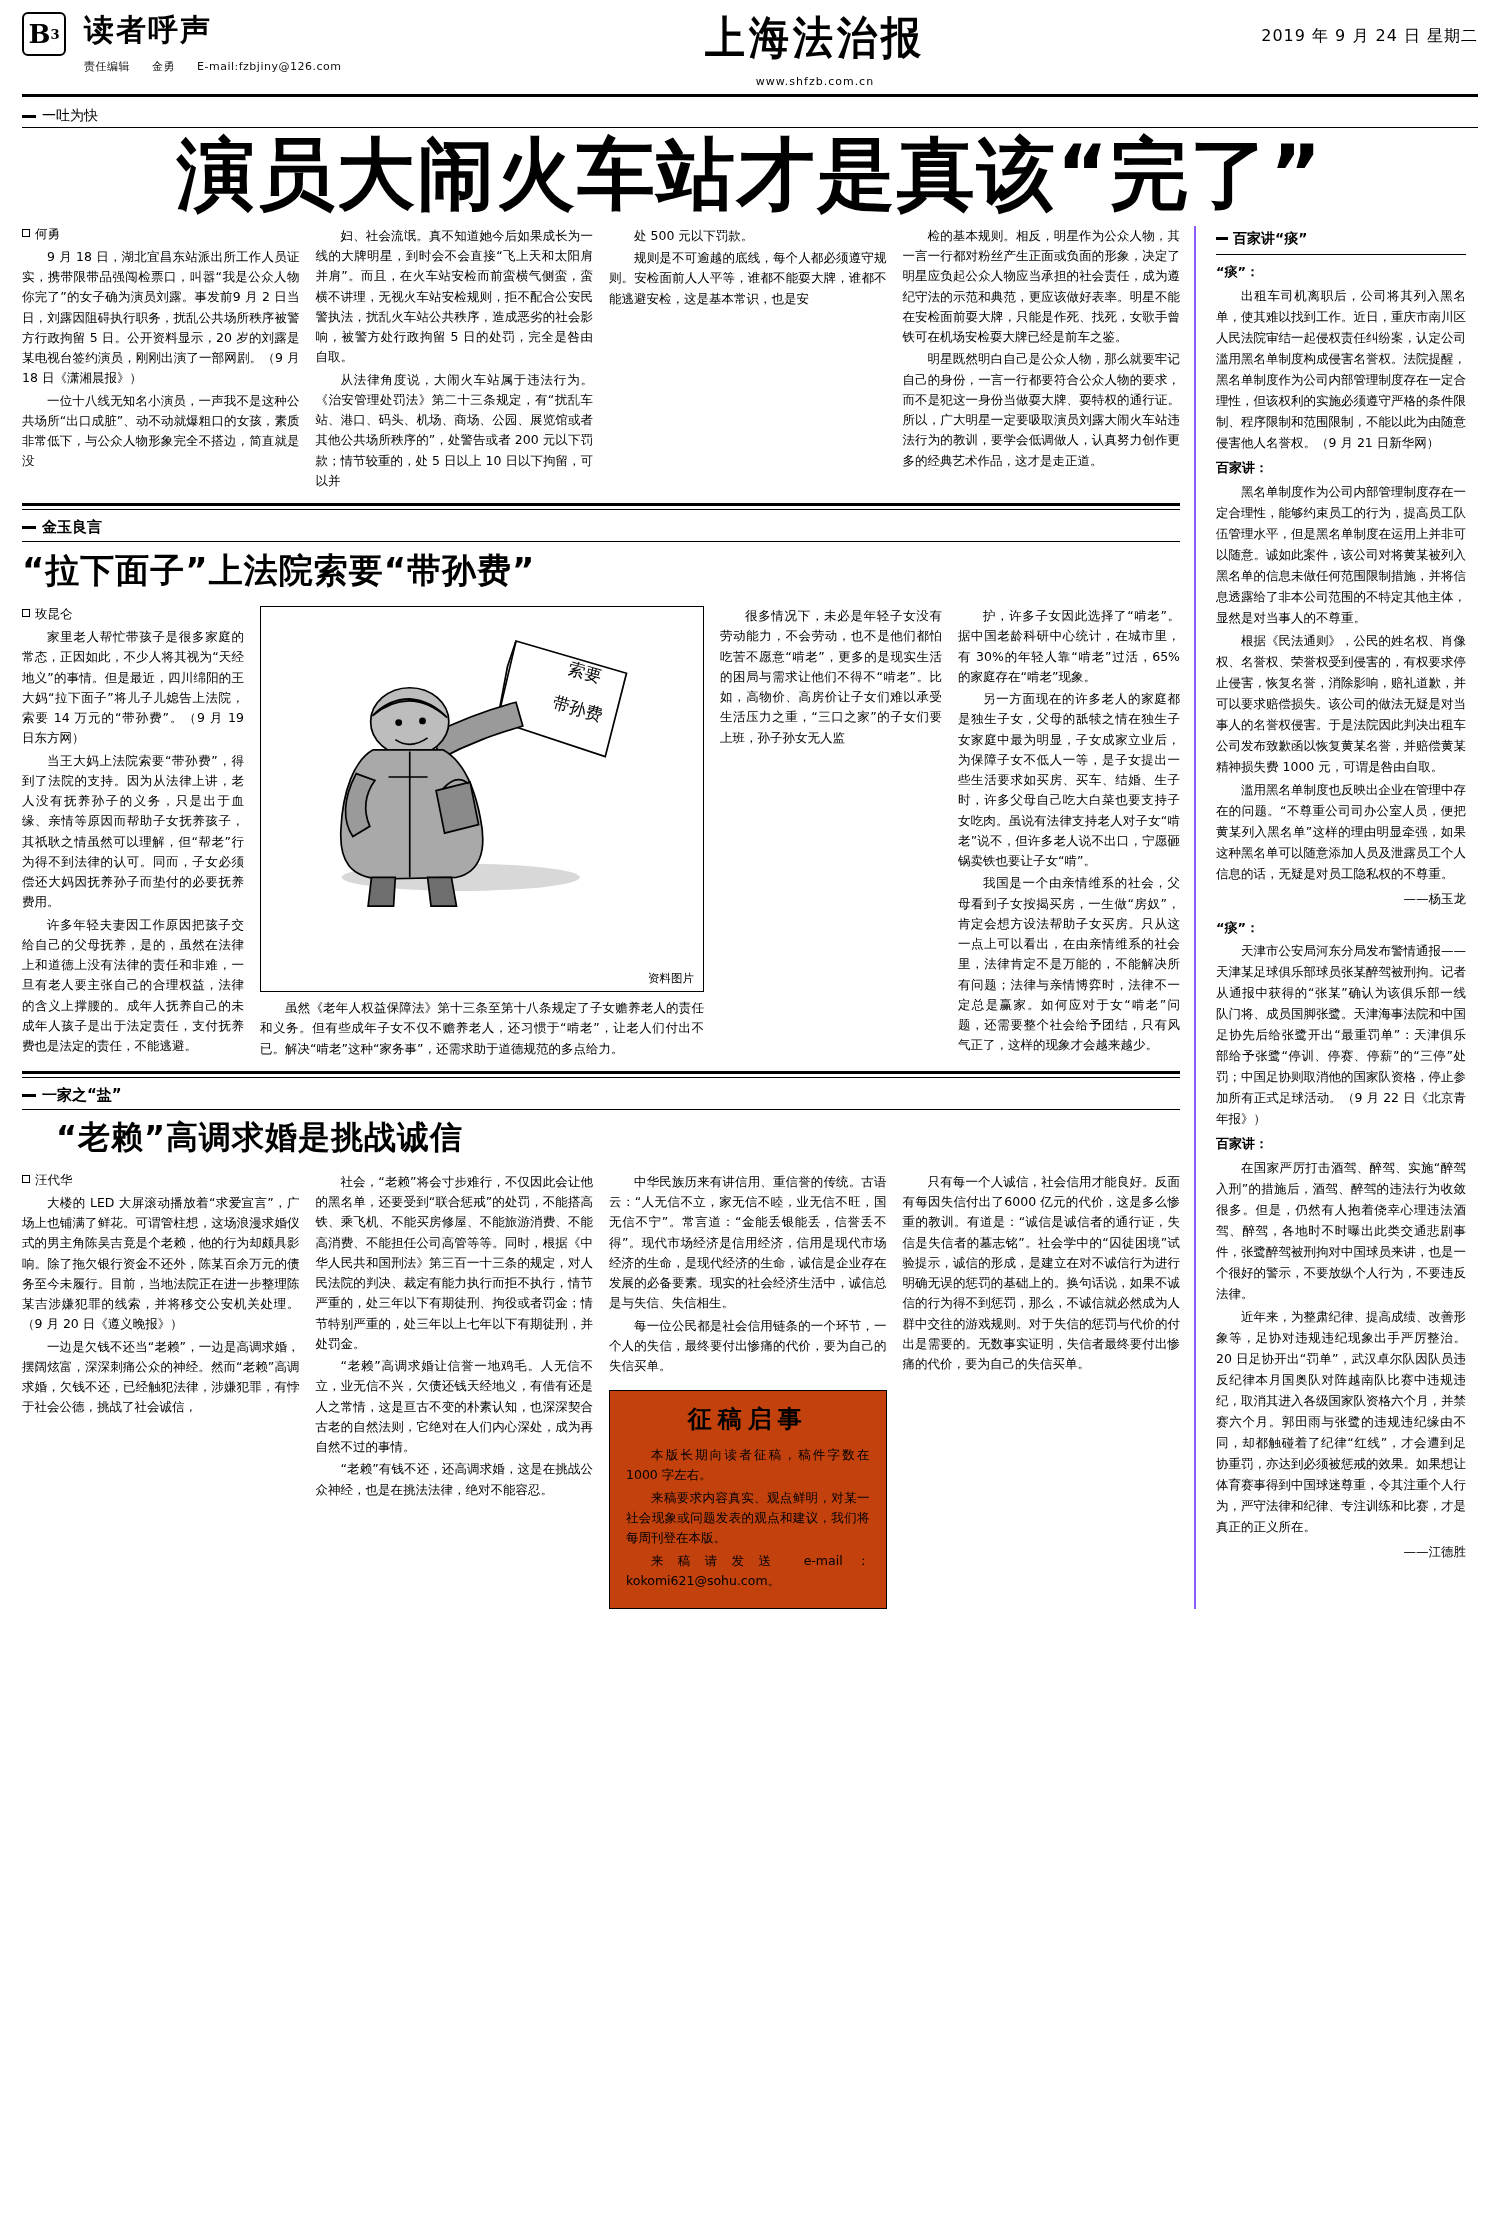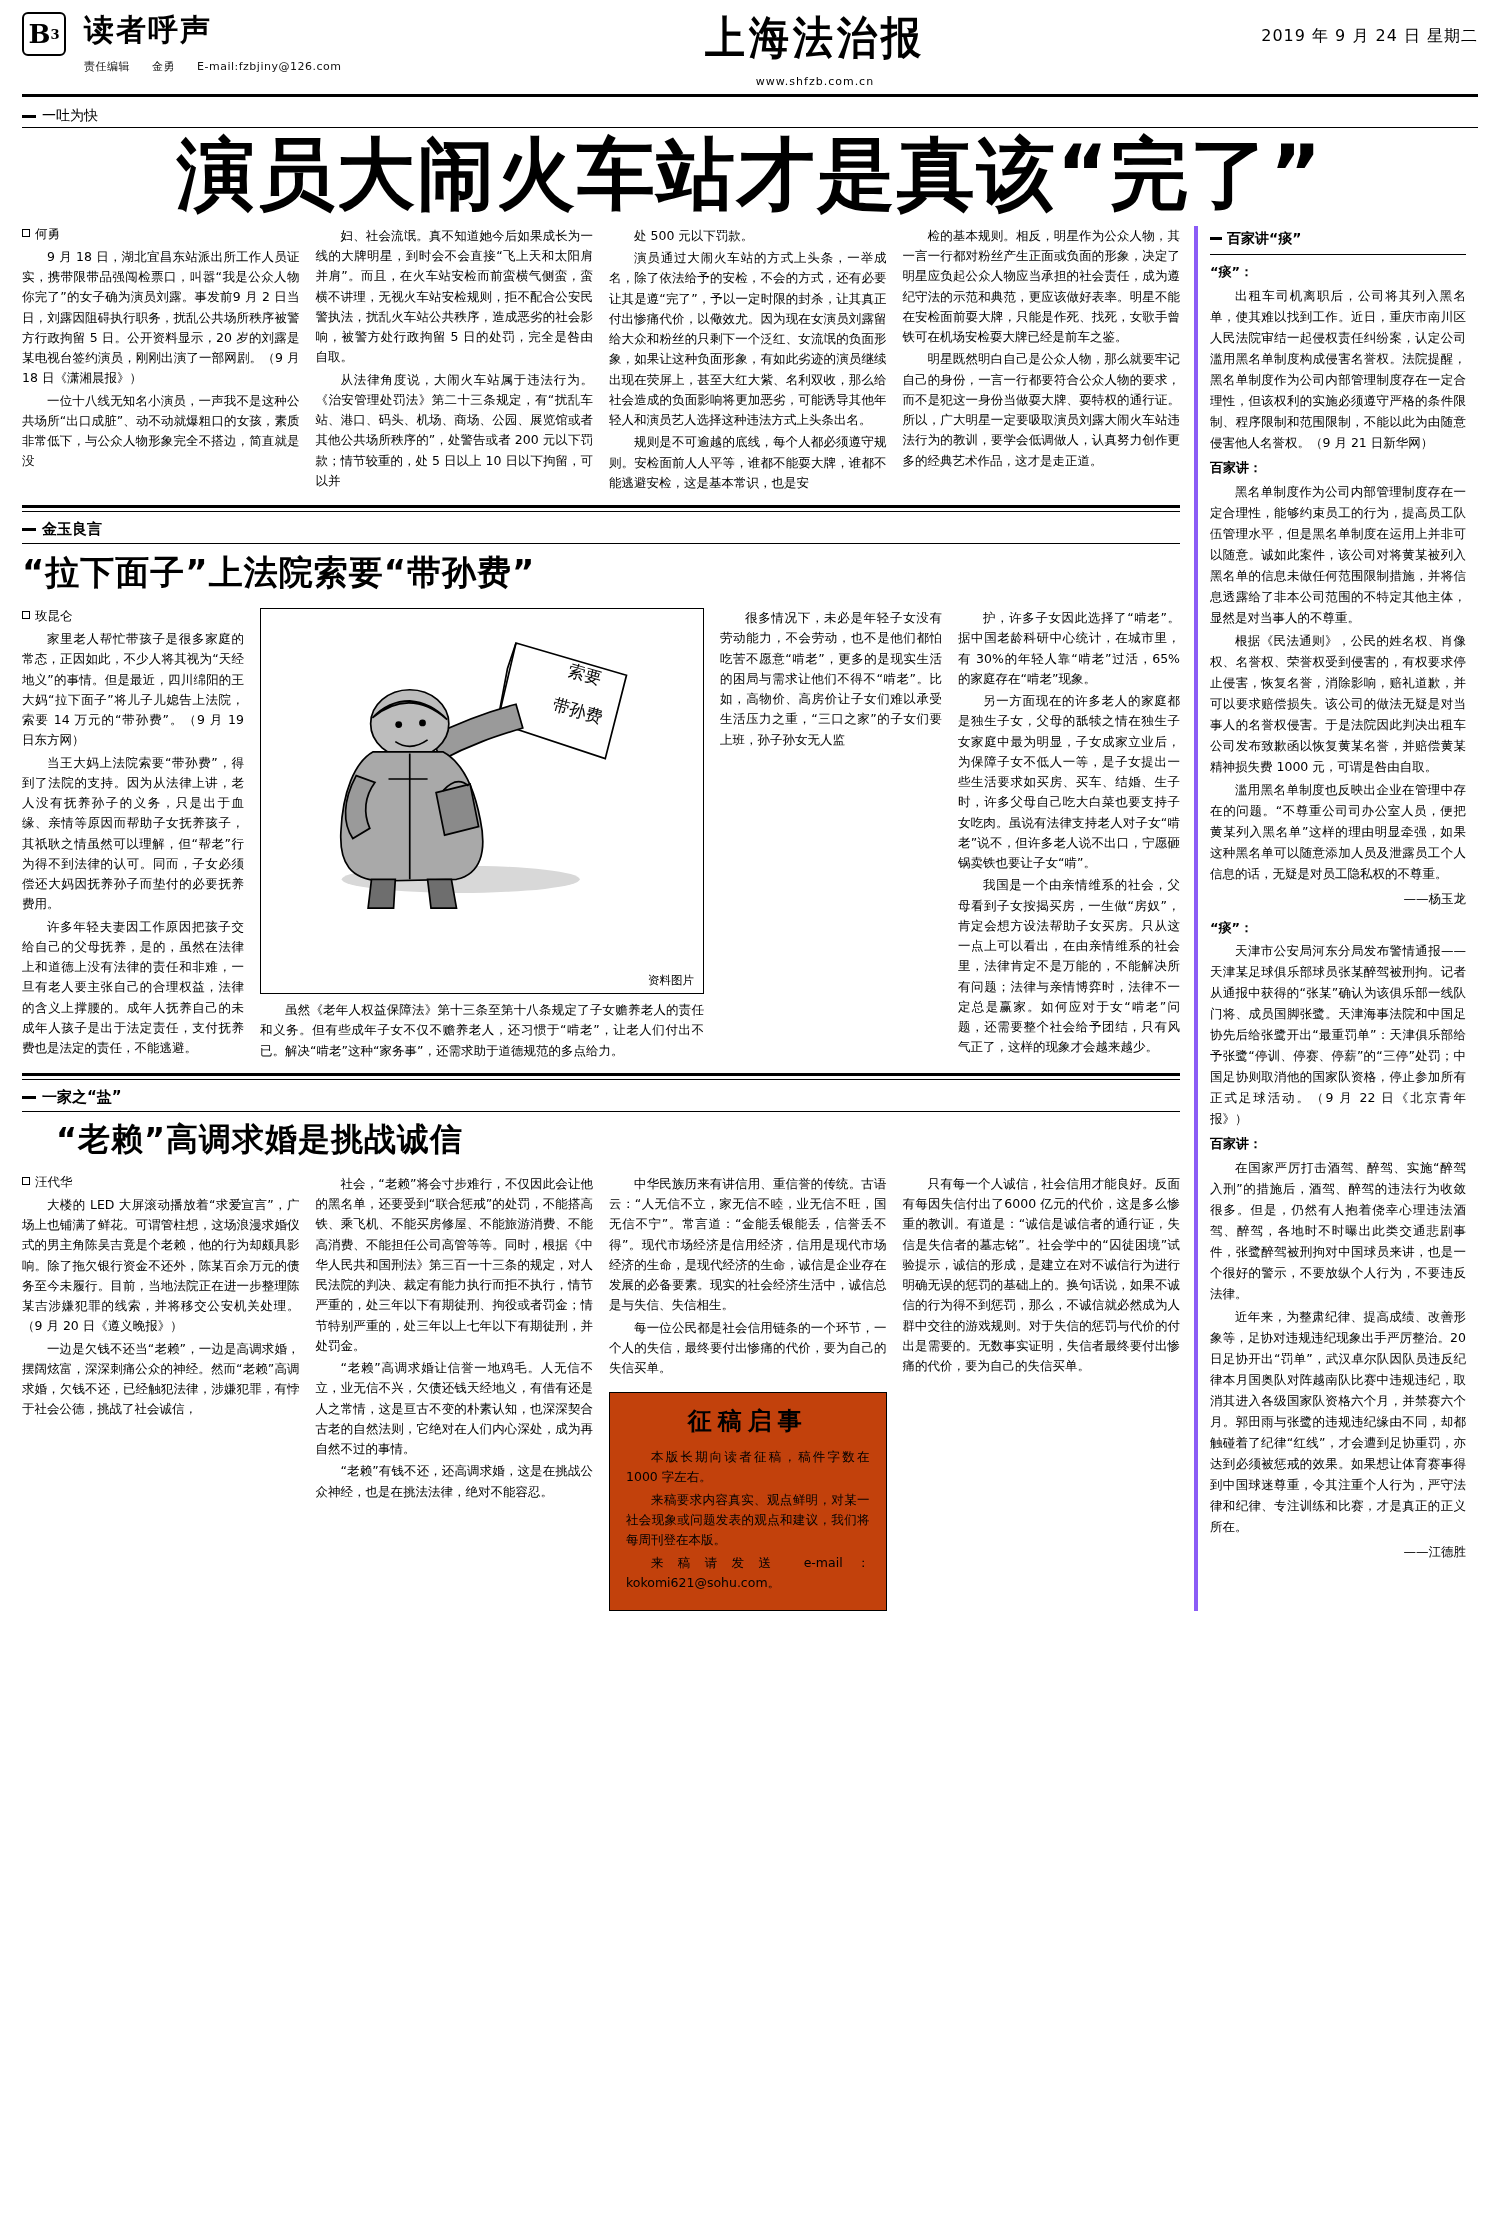--- a/index.html
+++ b/index.html
@@ -41,21 +41,21 @@
   .hr-thin { border-top:1px solid #000; margin:2px 0 6px 0; }
   .headline {
     font-family:"DejaVu Sans","Liberation Sans",sans-serif;
     font-weight:bold; font-size:78px; letter-spacing:2px; text-align:center;
     line-height:1.05; margin:4px 0 10px 0;
   }
 
   
   .body-wrap { display:flex; gap:14px; }
   .left-zone { width:1158px; }
-  .right-zone { width:272px; border-left:4px solid #8b5cf6; padding-left:12px; }
+  .right-zone { width:272px; border-left:2px solid #8b5cf6; padding-left:20px; }
 
   .cols4 { display:flex; gap:16px;justify-content:space-between; }
   .col { flex:1; }
   .art { font-size:12.5px; line-height:1.62; text-align:justify; }
   .art p { margin:0 0 2px 0; text-indent:2em; }
 
   .byline { font-size:12.5px; margin:0 0 4px 0; }
   .byline .sq { display:inline-block; width:8px; height:8px; border:1px solid #000; margin-right:5px; vertical-align:1px;}
 
   .sep-heavy { border-top:3px solid #000; margin:10px 0 0 0; }
@@ -143,21 +143,20 @@
             <p>9 月 18 日，湖北宜昌东站派出所工作人员证实，携带限带品强闯检票口，叫嚣“我是公众人物你完了”的女子确为演员刘露。事发前9 月 2 日当日，刘露因阻碍执行职务，扰乱公共场所秩序被警方行政拘留 5 日。公开资料显示，20 岁的刘露是某电视台签约演员，刚刚出演了一部网剧。（9 月 18 日《潇湘晨报》）</p>
             <p>一位十八线无知名小演员，一声我不是这种公共场所“出口成脏”、动不动就爆粗口的女孩，素质非常低下，与公众人物形象完全不搭边，简直就是没</p>
           </div>
         </div>
         <div class="col art">
           <p>妇、社会流氓。真不知道她今后如果成长为一线的大牌明星，到时会不会直接“飞上天和太阳肩并肩”。而且，在火车站安检而前蛮横气侧蛮，蛮横不讲理，无视火车站安检规则，拒不配合公安民警执法，扰乱火车站公共秩序，造成恶劣的社会影响，被警方处行政拘留 5 日的处罚，完全是咎由自取。</p>
           <p>从法律角度说，大闹火车站属于违法行为。《治安管理处罚法》第二十三条规定，有“扰乱车站、港口、码头、机场、商场、公园、展览馆或者其他公共场所秩序的”，处警告或者 200 元以下罚款；情节较重的，处 5 日以上 10 日以下拘留，可以并</p>
         </div>
         <div class="col art">
           <p>处 500 元以下罚款。</p>
-          <p>演员通过大闹火车站的方式上头条，一举成名，除了依法给予的安检，不会的方式，还有必要让其是遵“完了”，予以一定时限的封杀，让其真正付出惨痛代价，以儆效尤。因为现在女演员刘露留给大众和粉丝的只剩下一个泛红、女流氓的负面形象，如果让这种负面形象，有如此劣迹的演员继续出现在荧屏上，甚至大红大紫、名利双收，那么给社会造成的负面影响将更加恶劣，可能诱导其他年轻人和演员艺人选择这种违法方式上头条出名。</p>
           <p>规则是不可逾越的底线，每个人都必须遵守规则。安检面前人人平等，谁都不能耍大牌，谁都不能逃避安检，这是基本常识，也是安</p>
         </div>
         <div class="col art">
           <p>检的基本规则。相反，明星作为公众人物，其一言一行都对粉丝产生正面或负面的形象，决定了明星应负起公众人物应当承担的社会责任，成为遵纪守法的示范和典范，更应该做好表率。明星不能在安检面前耍大牌，只能是作死、找死，女歌手曾铁可在机场安检耍大牌已经是前车之鉴。</p>
           <p>明星既然明白自己是公众人物，那么就要牢记自己的身份，一言一行都要符合公众人物的要求，而不是犯这一身份当做耍大牌、耍特权的通行证。所以，广大明星一定要吸取演员刘露大闹火车站违法行为的教训，要学会低调做人，认真努力创作更多的经典艺术作品，这才是走正道。</p>
         </div>
       </div>
 
       <div class="sep-heavy"></div>
       <div class="sep-thin"></div>

